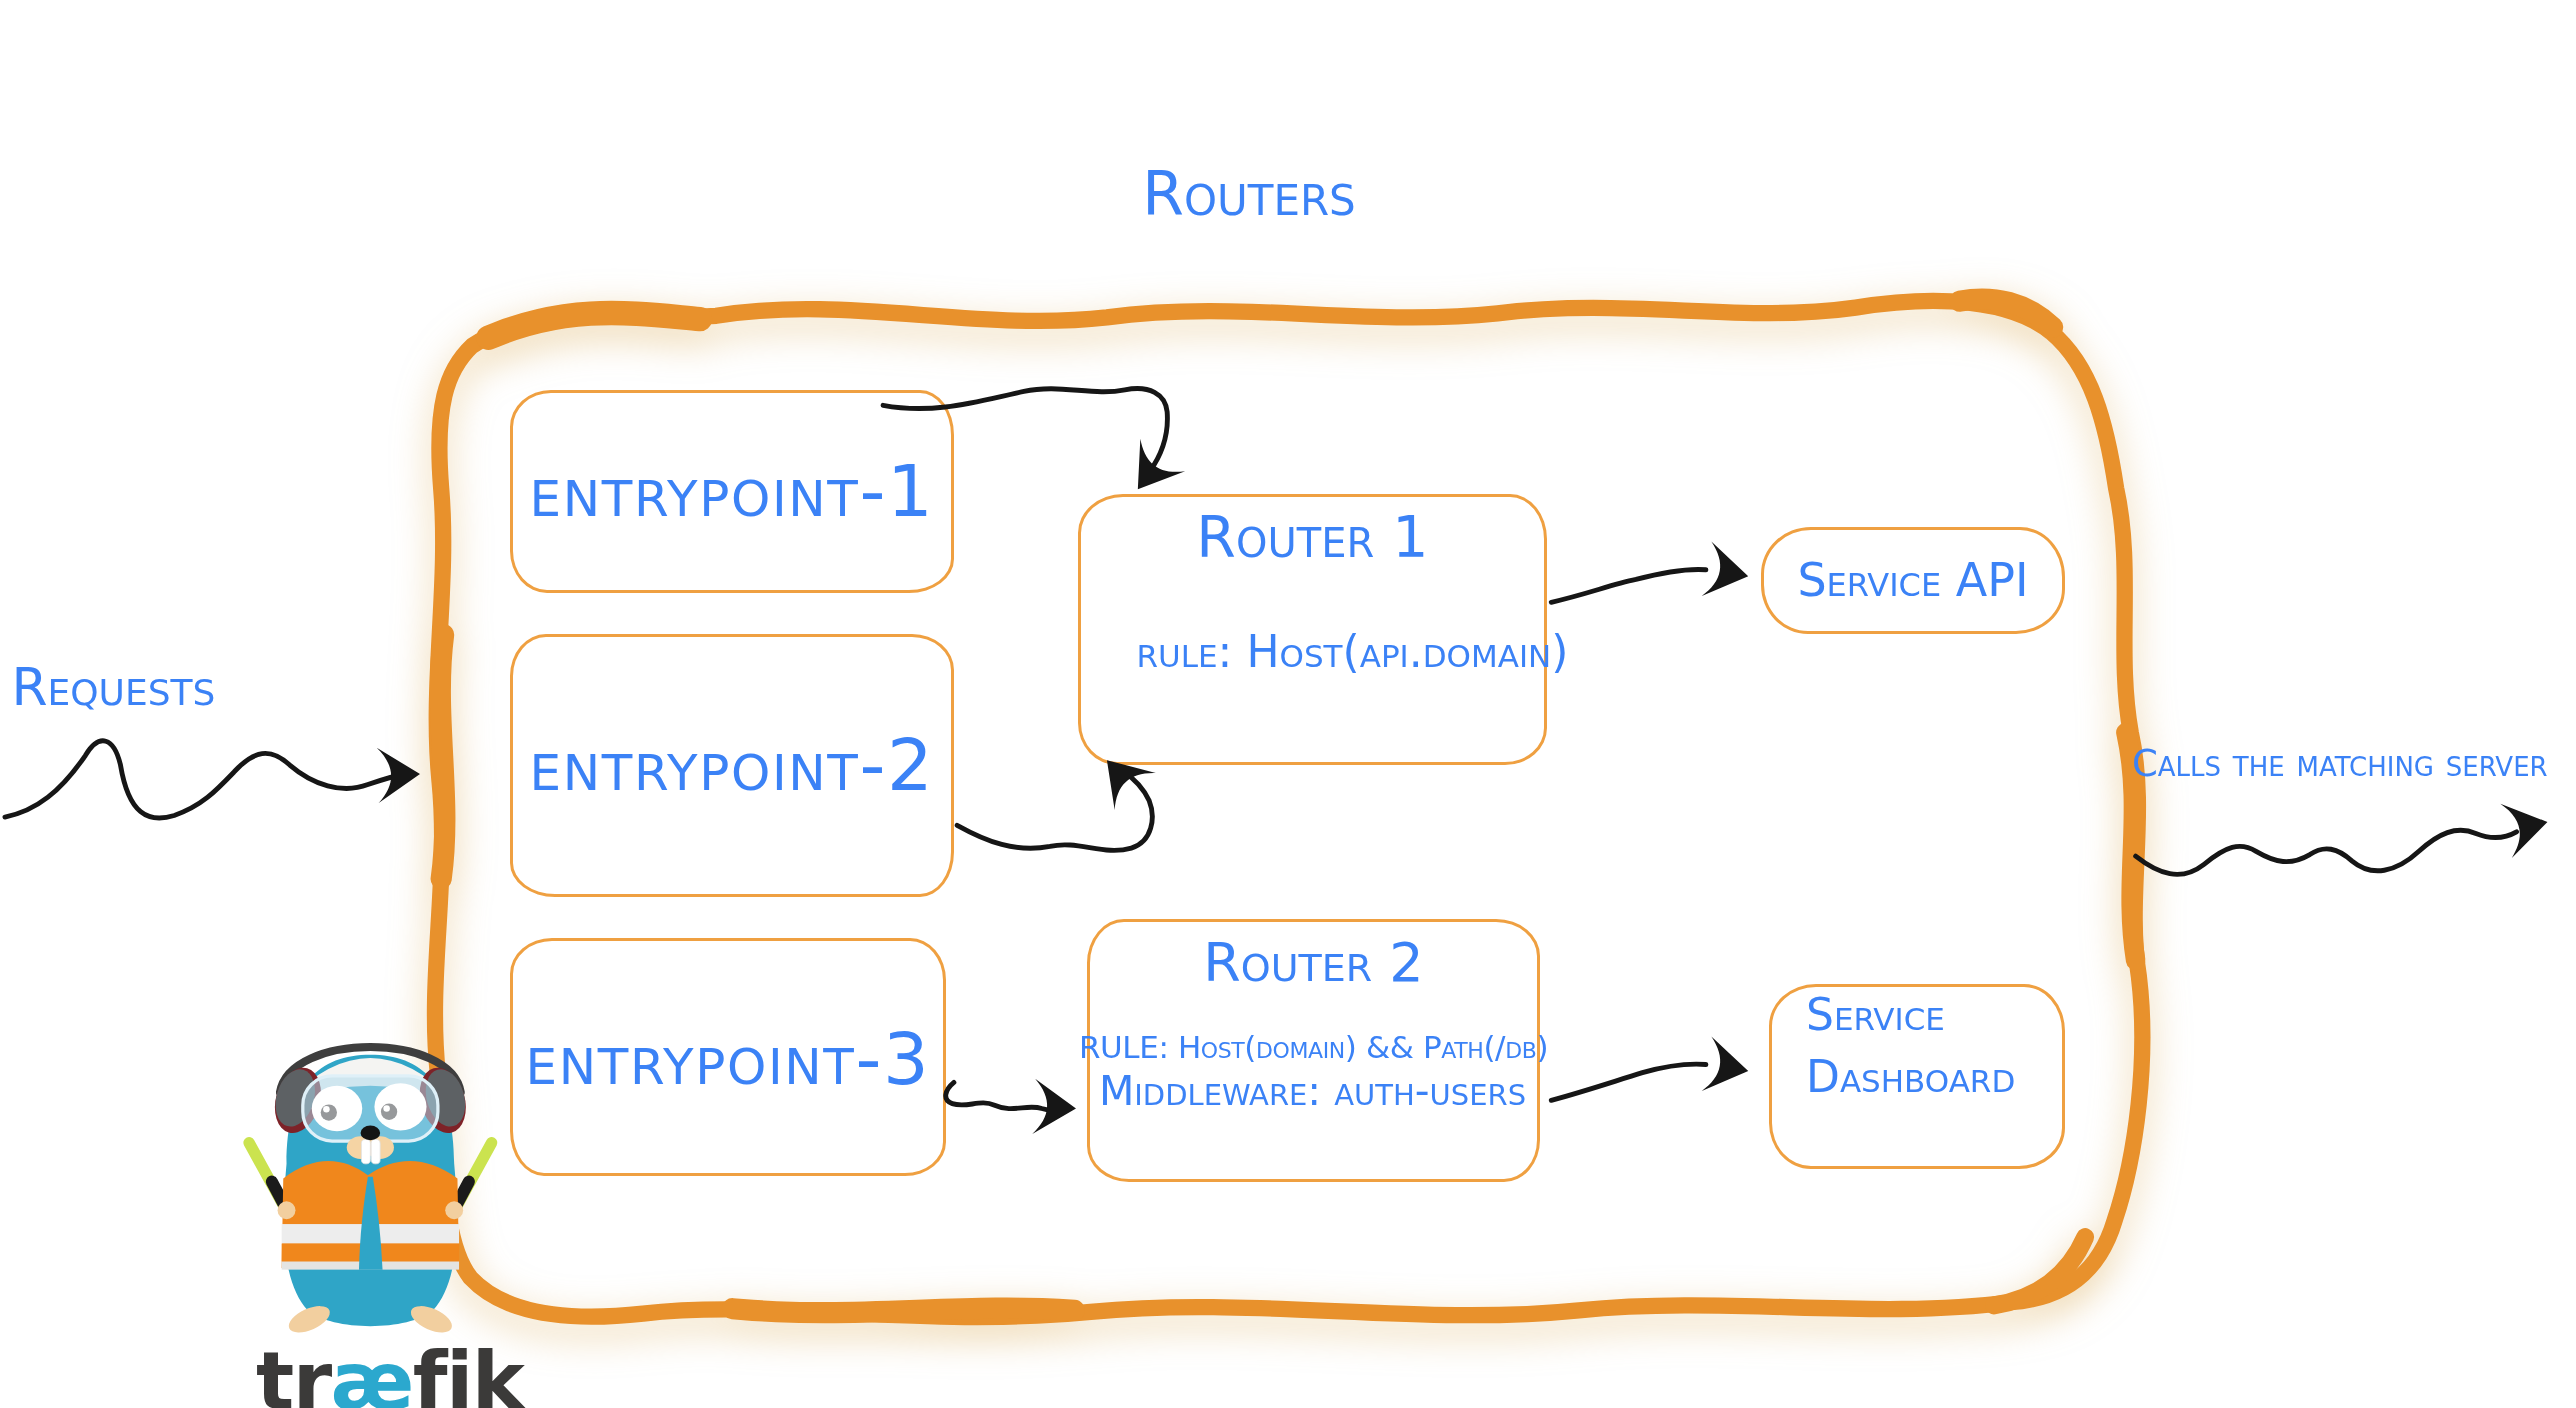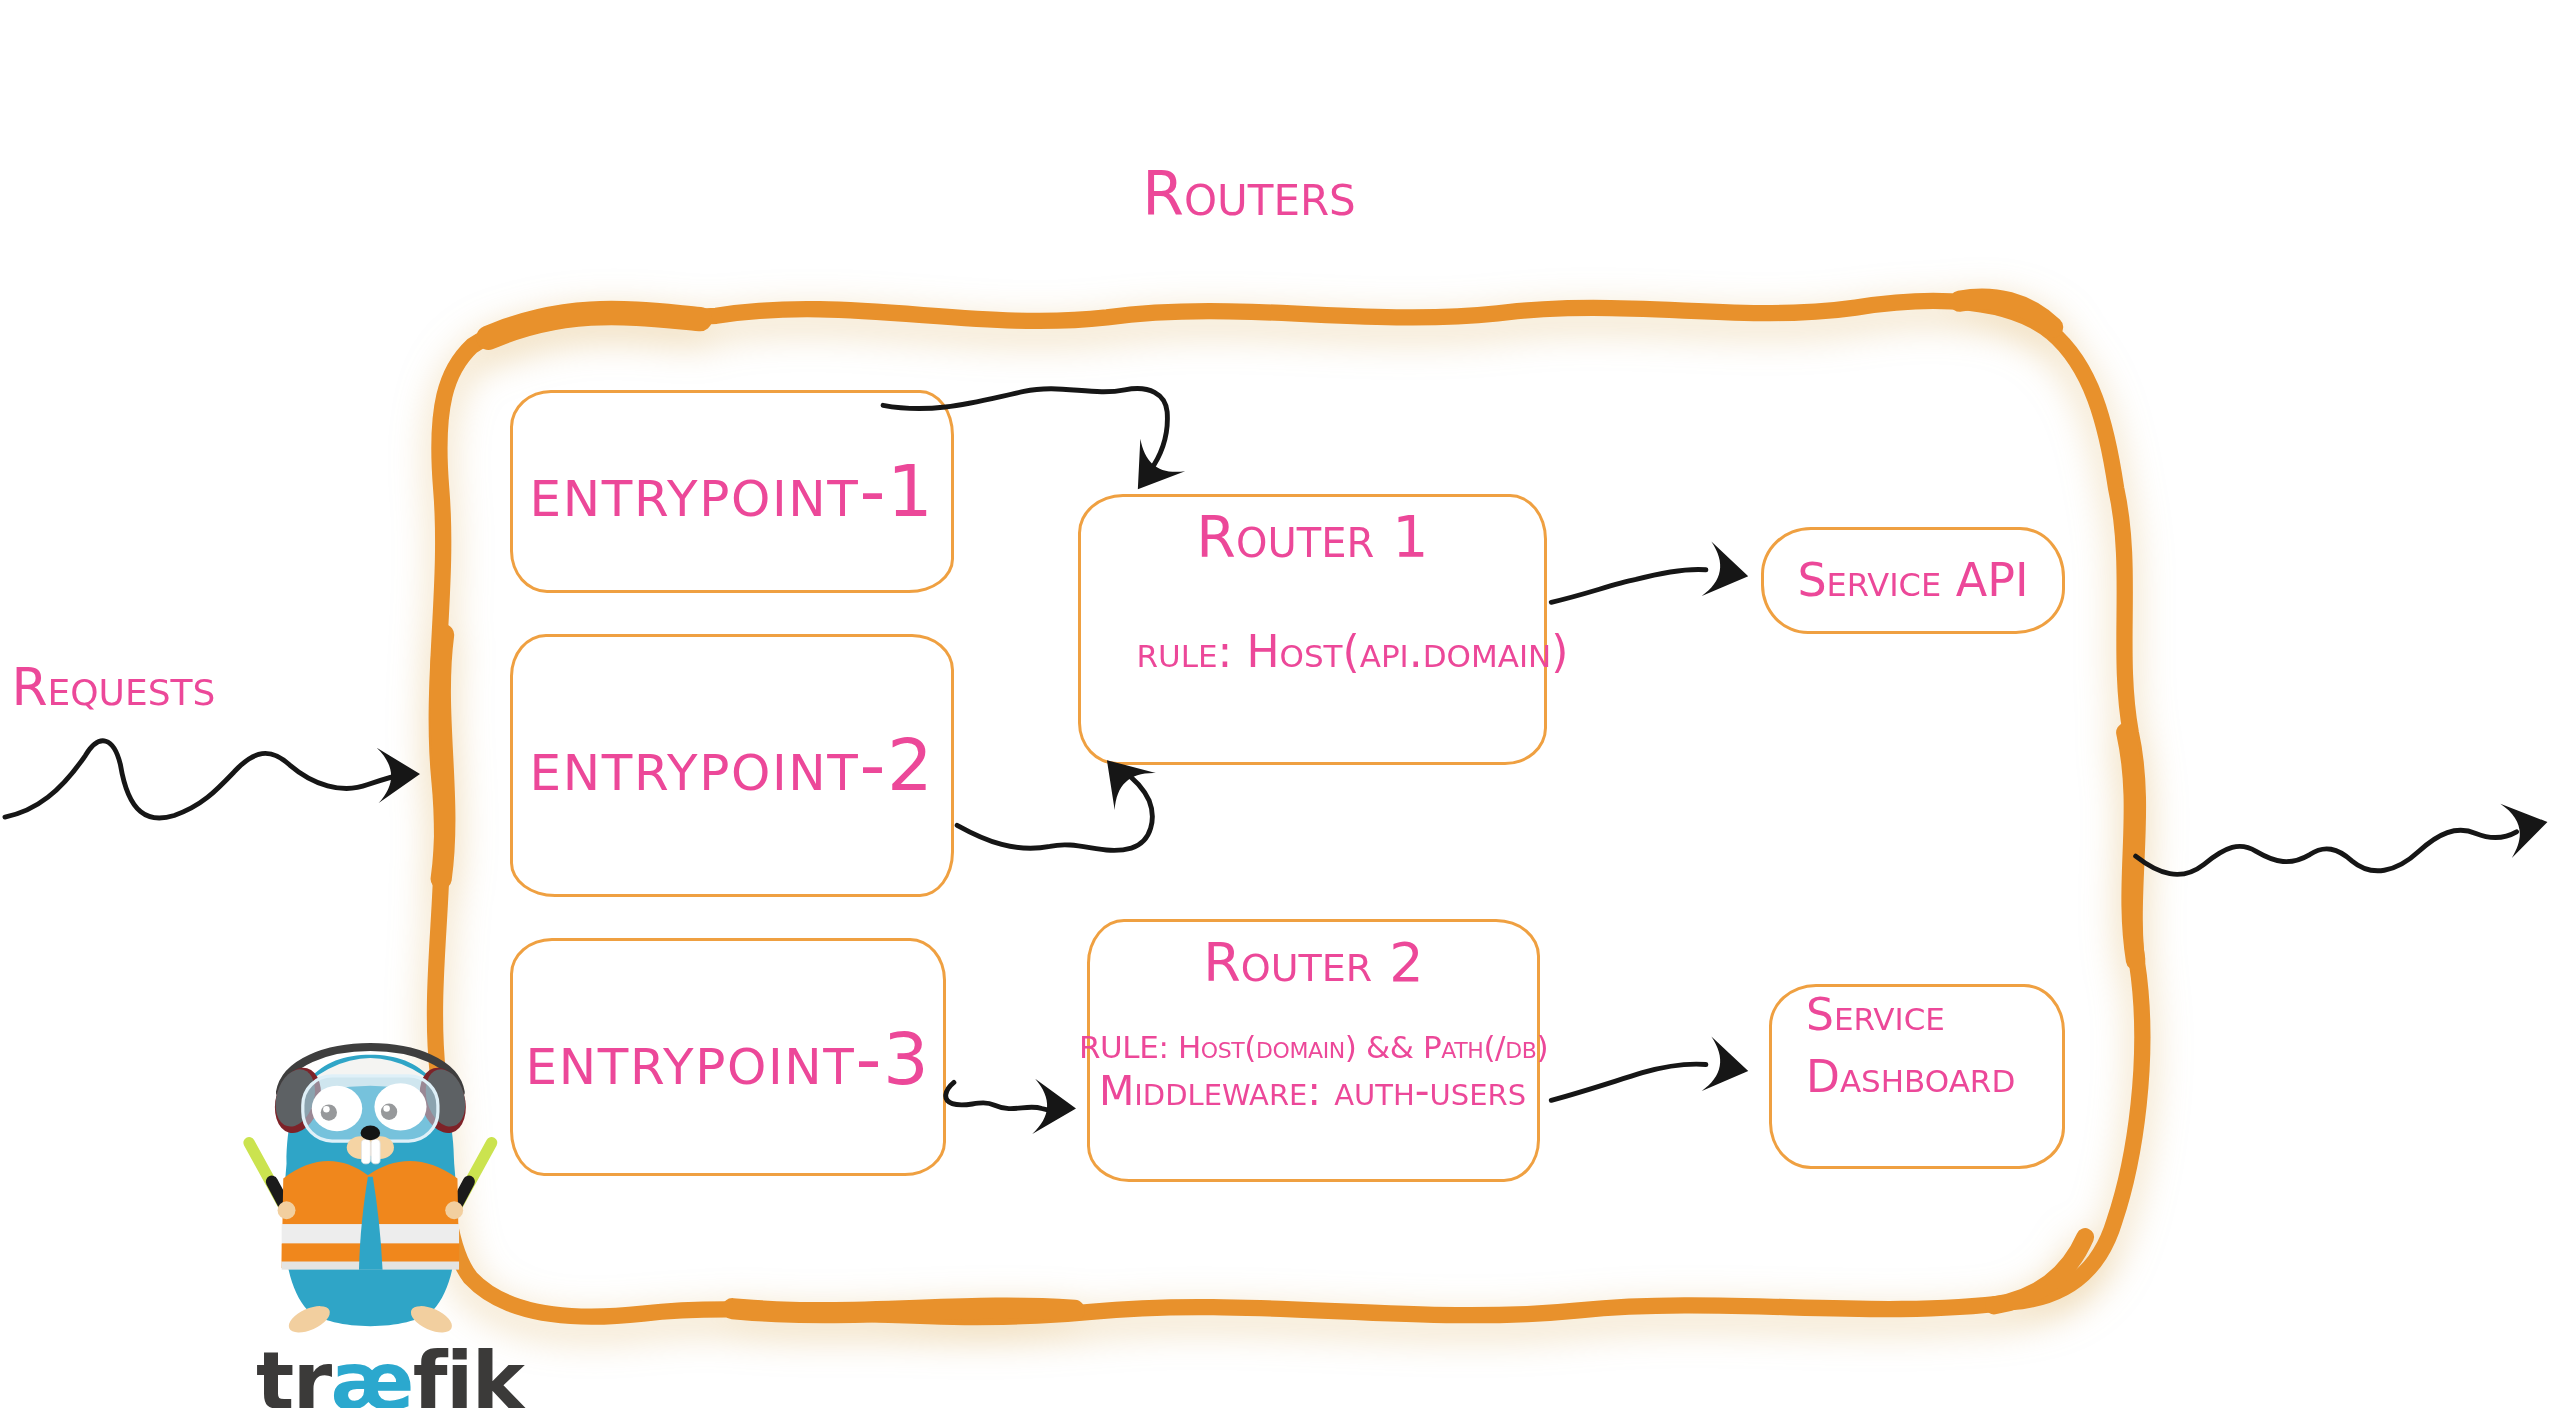--- a/index.html
+++ b/index.html
@@ -6,21 +6,21 @@
   .canvas{
     position:relative;width:2576px;height:1408px;overflow:hidden;
     background:#ffffff;font-family:"DejaVu Sans",sans-serif;color:#1c1c1c;
   }
   .layer{position:absolute;left:0;top:0;width:2576px;height:1408px;}
   .box{
     position:absolute;background:#ffffff;border:3.3px solid #efa041;
     box-sizing:border-box;
   }
   .lbl{
-    position:absolute;font-variant:small-caps;color:#ec4899;line-height:1.1;
+    position:absolute;font-variant:small-caps;color:#3b82f6;line-height:1.1;
     white-space:nowrap;
   }
   .center{display:flex;align-items:center;justify-content:center;text-align:center;}
   .ep-label{font-size:72px;letter-spacing:1.6px;}
   .t-title{font-size:60px;text-align:center;}
   .t-r1name{font-size:57px;text-align:center;}
   .t-r1rule{font-size:44px;text-align:center;}
   .t-r2name{font-size:54px;text-align:center;}
   .t-r2rule{font-size:31px;letter-spacing:-0.4px;text-align:center;white-space:nowrap;}
   .t-r2mw{font-size:41px;text-align:center;white-space:nowrap;}
@@ -168,20 +168,21 @@
       <ellipse cx="455" cy="1392" rx="12" ry="9" fill="#141414"></ellipse>
       <circle cx="352" cy="1487" r="11" fill="#F2CF9F"></circle>
       <circle cx="558" cy="1487" r="11" fill="#F2CF9F"></circle>
     </g>
   </svg>
 
   <div class="lbl t-title" style="left:964px;top:161px;width:570px;">Routers</div>
 
   <div class="lbl t-req" style="left:11.4px;top:659px;">Requests</div>
 
+  <div class="lbl t-calls" style="left:2132px;top:744px;">Calls the matching server</div>
 
   <div class="lbl center ep-label" style="left:510px;top:390px;width:444px;height:203px;">entrypoint-1</div>
   <div class="lbl center ep-label" style="left:510px;top:634px;width:444px;height:263px;">entrypoint-2</div>
   <div class="lbl center ep-label" style="left:510px;top:938px;width:436px;height:244px;">entrypoint-3</div>
 
   <div class="lbl t-r1name" style="left:1078px;top:506px;width:469px;">Router 1</div>
   <div class="lbl t-r1rule" style="left:1078px;top:628px;width:549px;">rule: Host(api.domain)</div>
 
   <div class="lbl t-r2name" style="left:1087px;top:933px;width:453px;">Router 2</div>
   <div class="lbl t-r2rule" style="left:1061px;top:1030px;width:505px;">RULE: Host(domain) &amp;&amp; Path(/db)</div>

